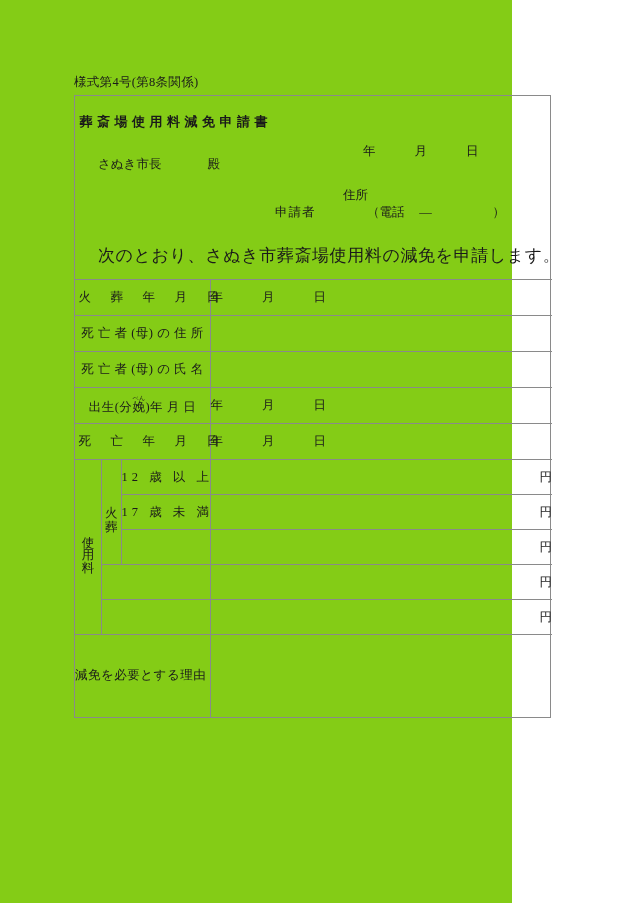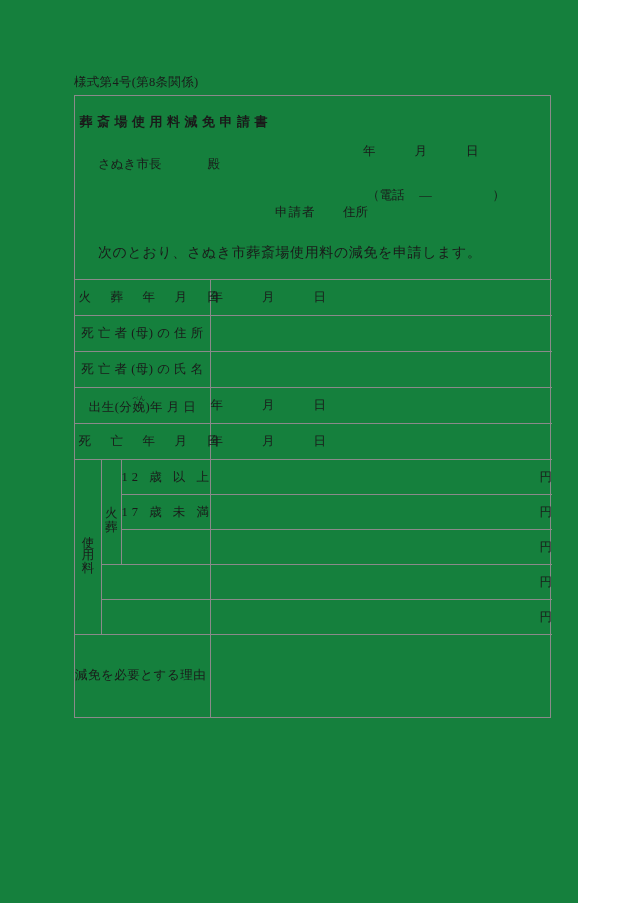--- a/index.html
+++ b/index.html
@@ -12,22 +12,22 @@
     height: 903px;
     position: relative;
     font-family: "Liberation Serif", "DejaVu Serif", serif;
     color: #1a1a1a;
     overflow: hidden;
   }
 
   .page {
     position: absolute;
     left: 0; top: 0;
-    width: 578px; height: 903px;
-    background: #15803d;
+    width: 512px; height: 903px;
+    background: #84cc16;
   }
 
   
   .form-no {
     position: absolute;
     left: 74px;
     top: 74px;
     font-size: 12.5px;
     letter-spacing: 0.3px;
     white-space: nowrap;
@@ -107,21 +107,21 @@
     display: inline-block;
     margin-left: 24px;
   }
   .tel .dash { display: inline-block; width: 42px; text-align: center; }
   .tel .tail { display: inline-block; width: 46px; }
 
   .statement {
     position: absolute;
     left: 23px;
     top: 148px;
-    font-size: 14px;
+    font-size: 17px;
     letter-spacing: 0.6px;
     white-space: nowrap;
   }
 
   
   table.form {
     border-collapse: collapse;
     width: 100%;
     table-layout: fixed;
   }
@@ -221,26 +221,26 @@
       </div>
 
       <div class="addressee">
         <span>さぬき市長</span><span class="gap"></span><span>殿</span>
       </div>
 
       <div class="applicant">
         <div class="applicant-label">申請者</div>
         <div class="applicant-rows">
           <div class="r">
+            <span>住所</span>
+          </div>
+          <div class="r">
             <span class="tel">
               <span>（電話</span><span class="dash">—</span><span class="tail"></span><span>）</span>
             </span>
-          </div>
-          <div class="r">
-            <span>住所</span>
           </div>
         </div>
       </div>
 
       <div class="statement">次のとおり、さぬき市葬斎場使用料の減免を申請します。</div>
     </div>
 
     <table class="form">
       <colgroup>
         <col style="width:26px">

